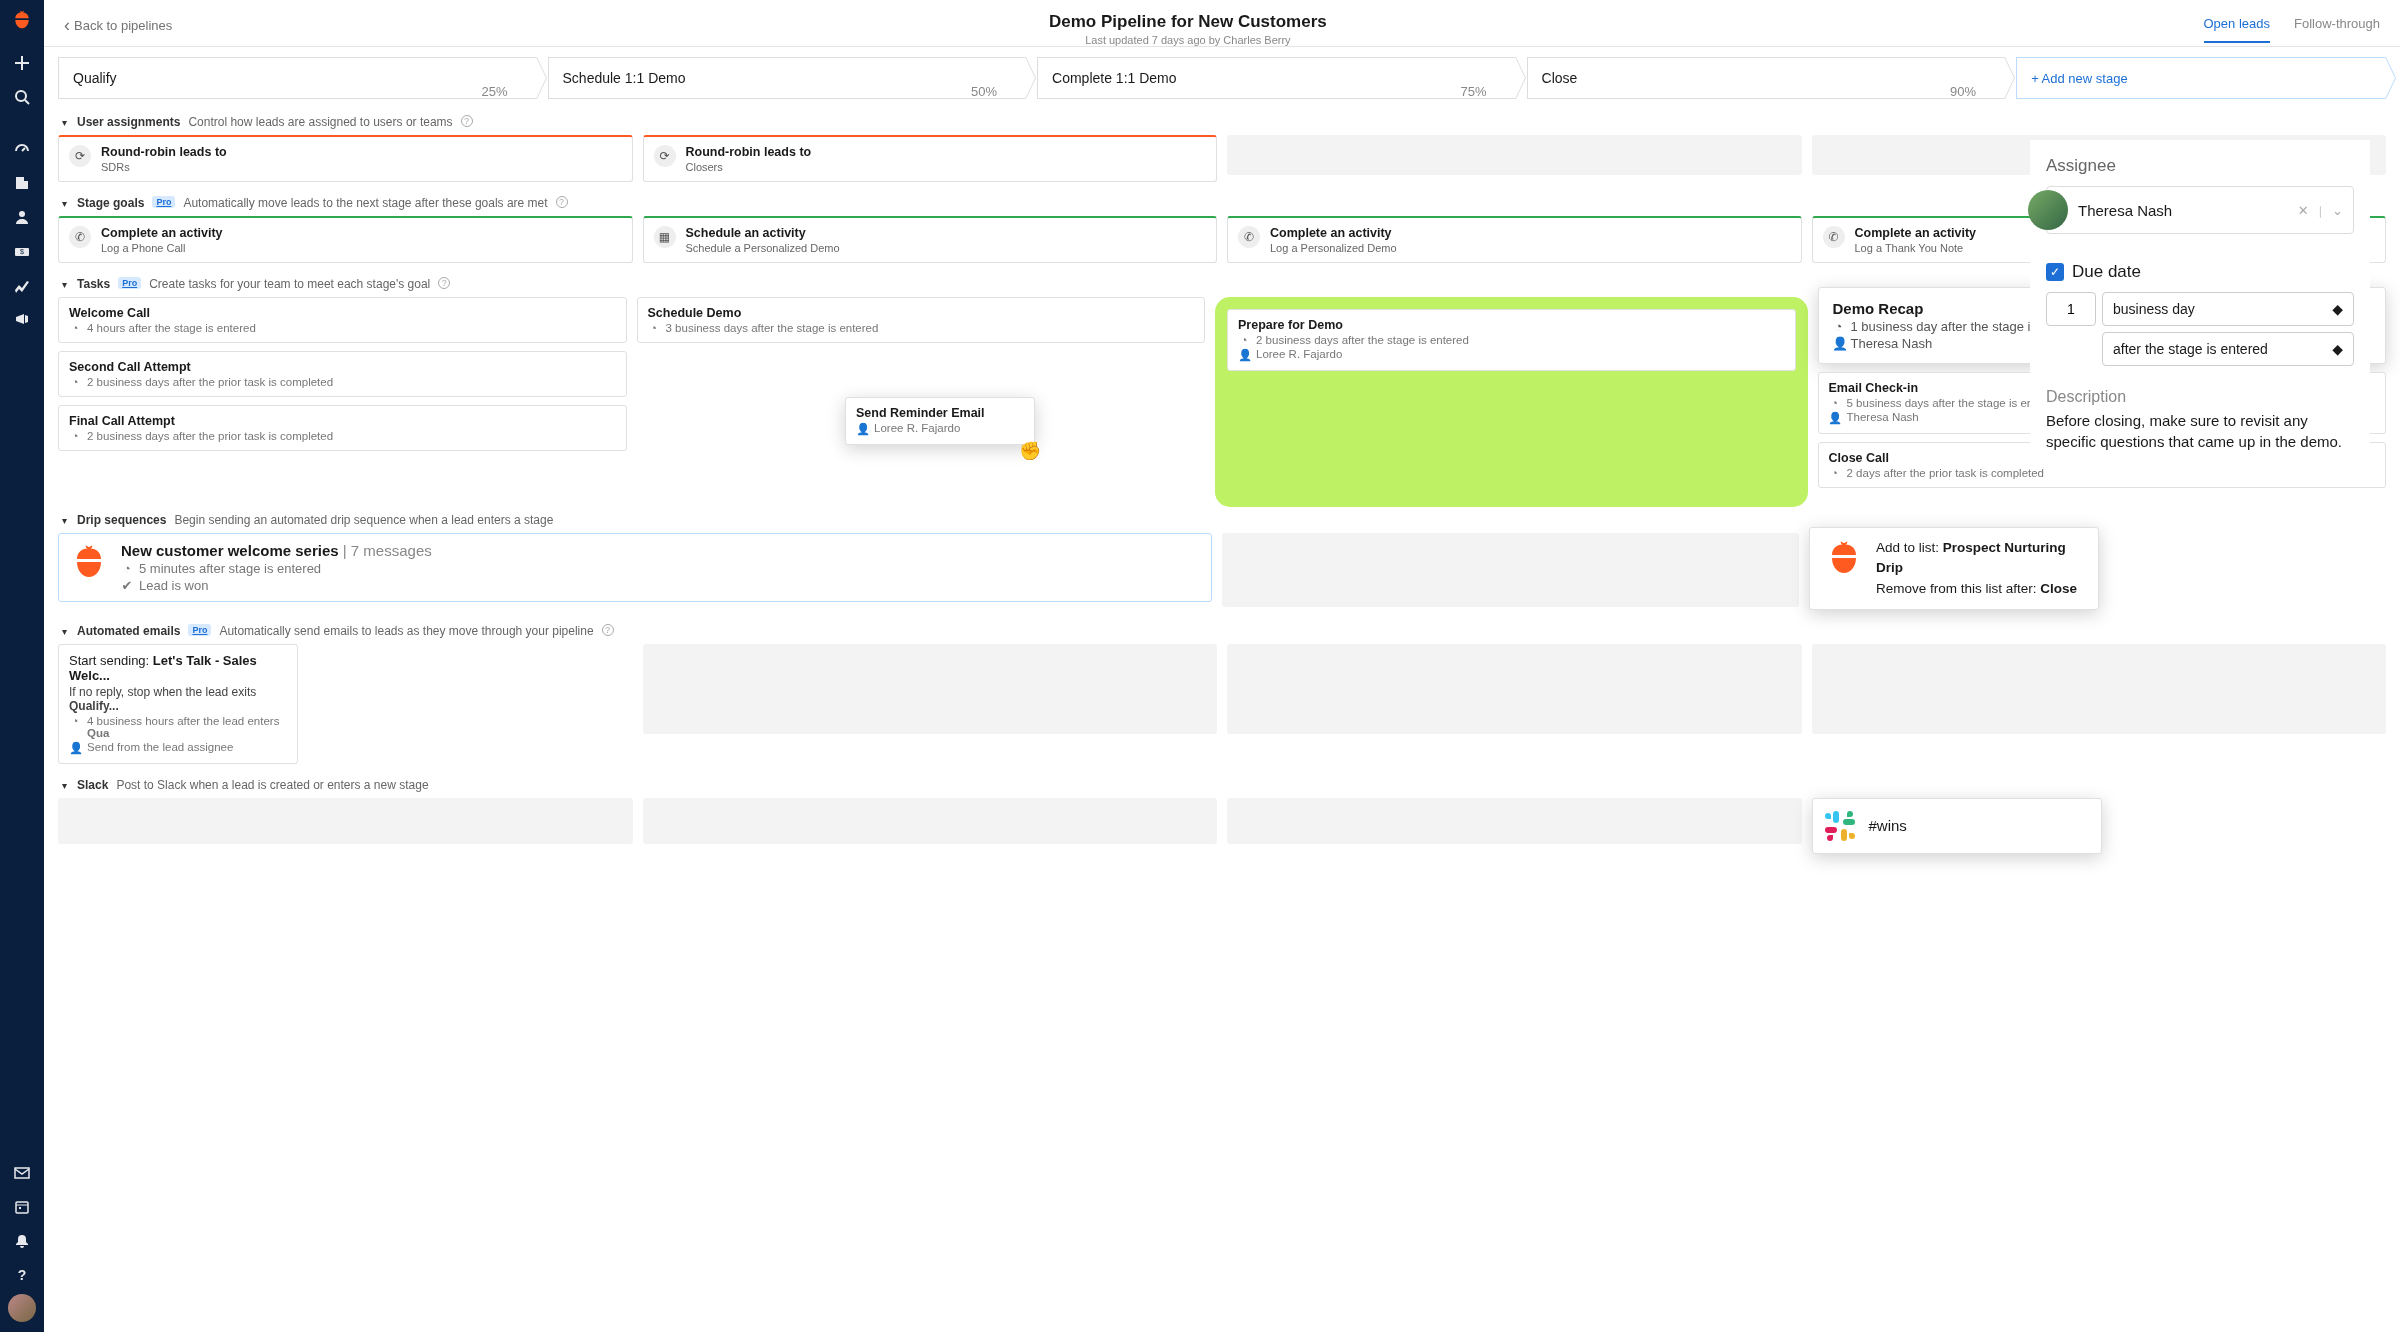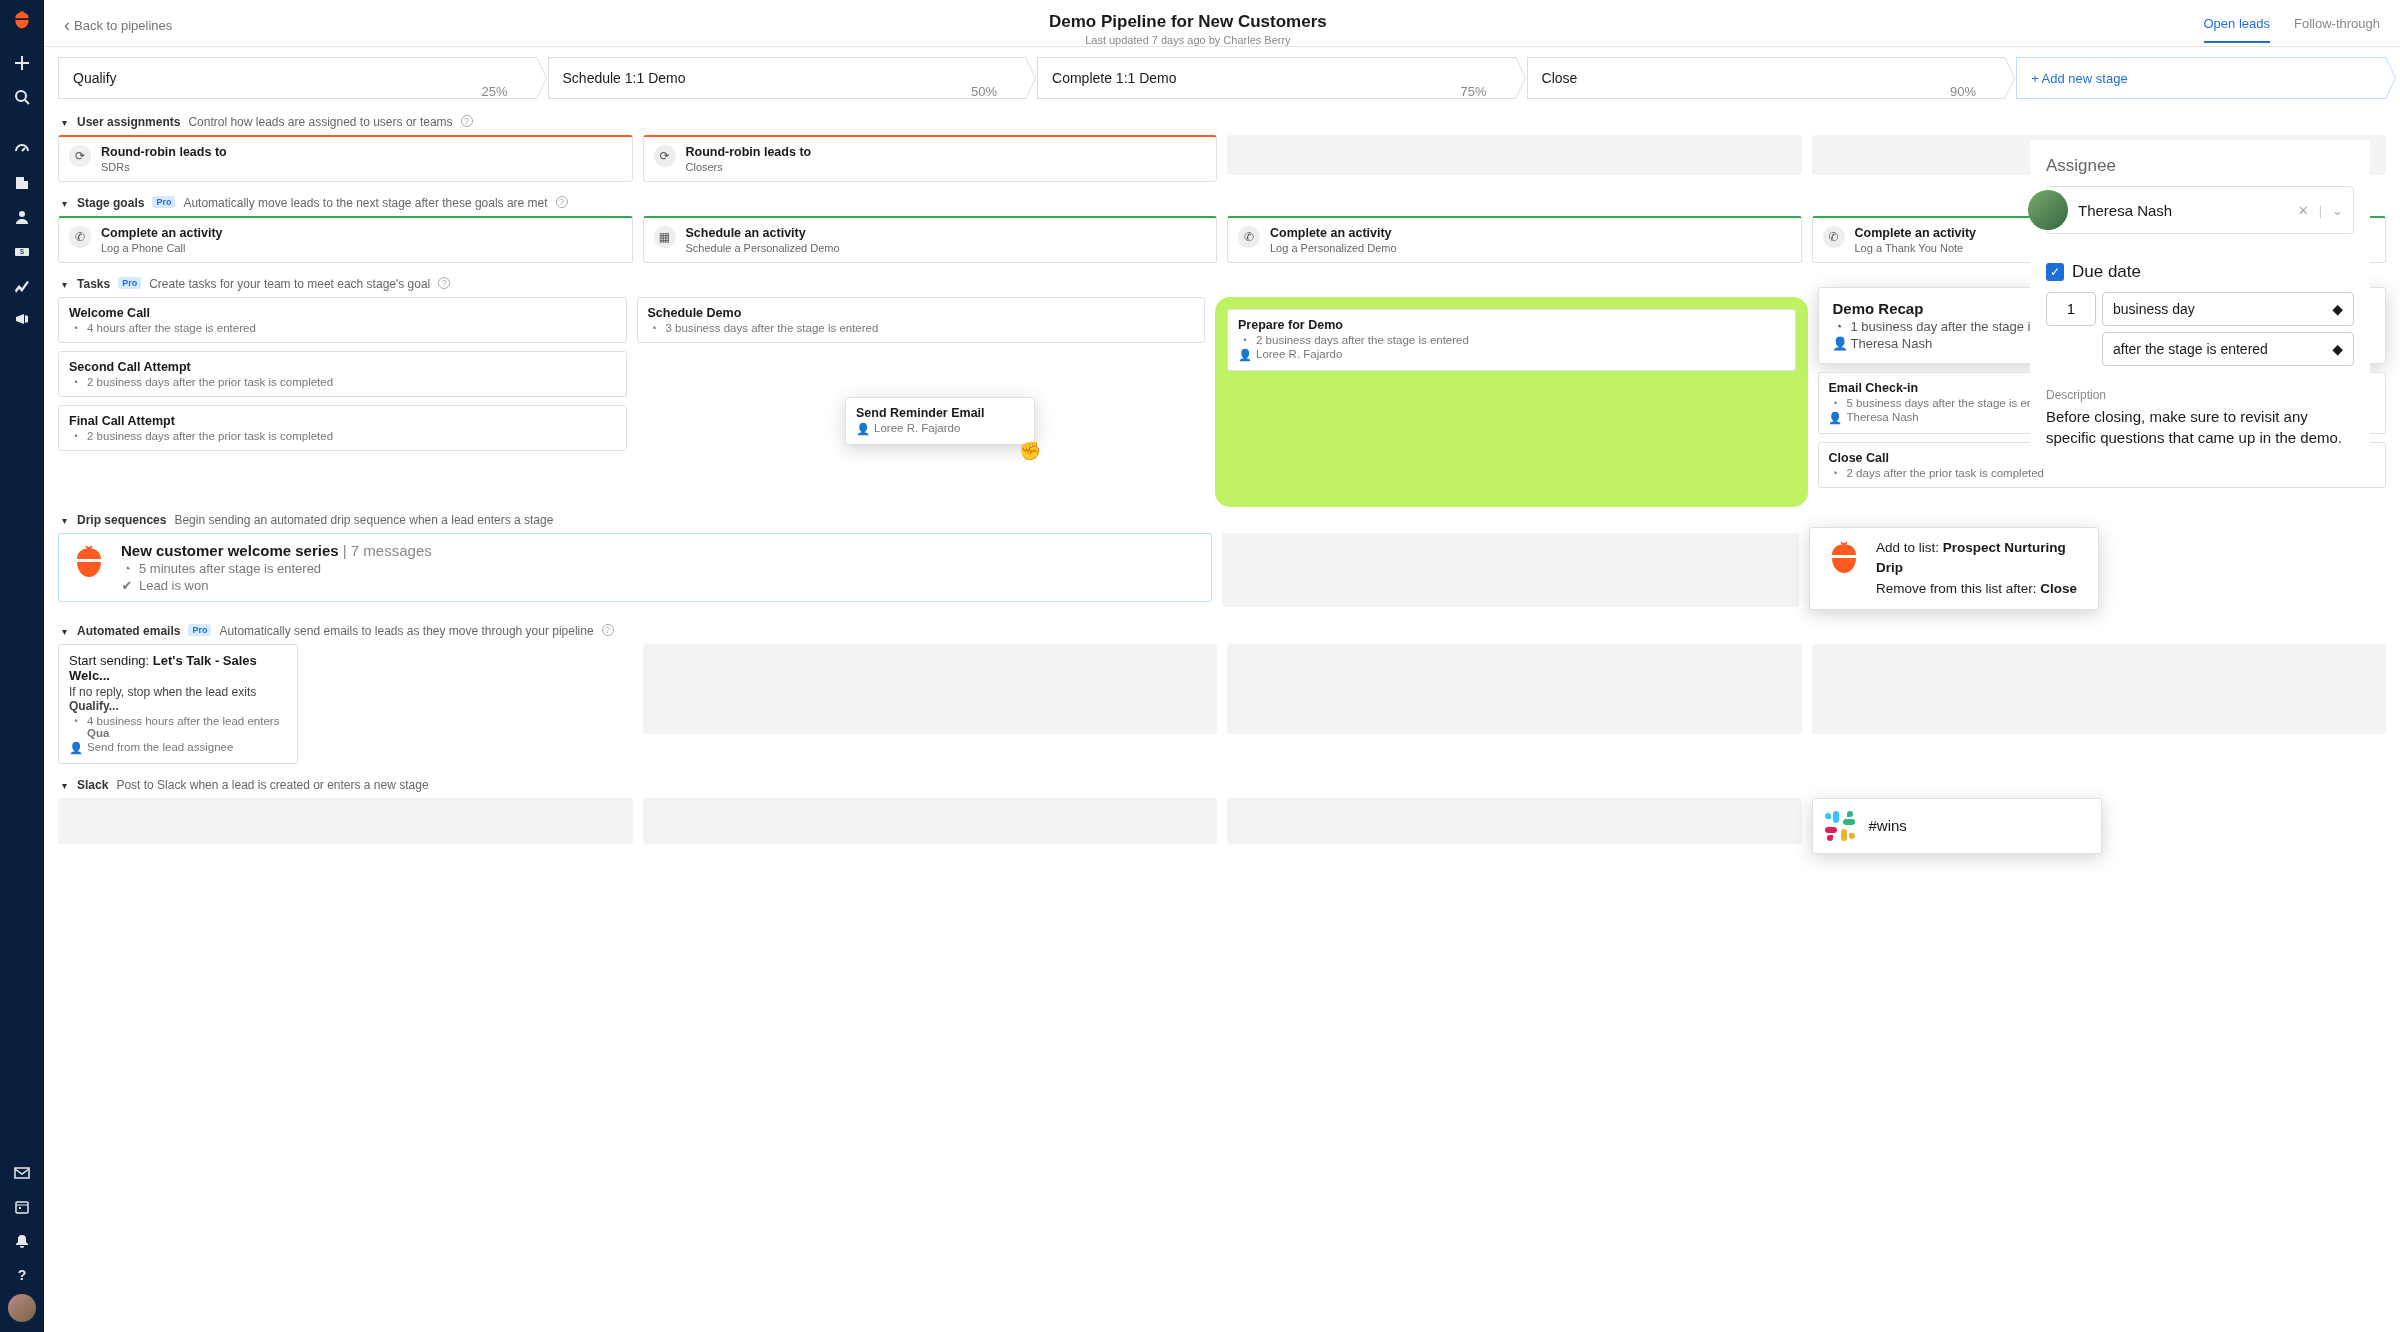--- a/index.html
+++ b/index.html
@@ -34,21 +34,21 @@
 .stage-h::after { content: ""; position: absolute; right: -10px; top: -1px; width: 0; height: 0; border-top: 21px solid transparent; border-bottom: 21px solid transparent; border-left: 10px solid #fff; z-index: 2; filter: drop-shadow(1px 0 0 #ddd); }
 .stage-h .name { font-weight: 500; font-size: 14px; }
 .stage-h .pct { margin-left: auto; color: #888; font-size: 13px; margin-top: 27px; }
 .stage-add { border: 1px solid #bcdcff; color: #1d6fd6; font-weight: 500; background: #fff; }
 .stage-add::after { border-left-color: #fff; filter: drop-shadow(1px 0 0 #bcdcff); }
 
 
 .section-h { display: flex; align-items: flex-start; gap: 8px; padding: 6px 18px; font-size: 12px; color: #666; }
 .section-h .label { font-weight: 700; color: #333; }
 .section-h .chev::before { content: "▾"; font-size: 10px; color: #333; margin-right: 2px; }
-.pro-badge { background: #d6e9ff; color: #1d6fd6; font-size: 9px; font-weight: 700; padding: 1px 4px; border-radius: 3px; }
+.pro-badge { background: #d6e9ff; color: #1d6fd6; font-size: 9px; font-weight: 700; padding: 1px 4px; border-radius: 3px; text-decoration: underline; }
 .help-i { width: 12px; height: 12px; border: 1px solid #aaa; border-radius: 50%; color: #aaa; font-size: 9px; display: inline-flex; align-items: center; justify-content: center; }
 
 
 .cols { display: flex; padding: 0 14px; gap: 10px; }
 .col { flex: 1; min-width: 0; }
 .card { background: #fff; border: 1px solid #e0e0e0; border-radius: 3px; padding: 8px 10px; margin-bottom: 8px; font-size: 12px; position: relative; }
 .card .title { font-weight: 700; font-size: 12.5px; margin-bottom: 2px; }
 .card .row { display: flex; align-items: flex-start; gap: 6px; color: #777; font-size: 11.5px; margin-top: 2px; }
 .card .row .ic { width: 12px; flex-shrink: 0; text-align: center; }
 .card.assign { border-top: 2px solid #ff5a1f; display: flex; gap: 10px; }
@@ -67,21 +67,21 @@
 .right-panel h3 { font-size: 17px; color: #666; font-weight: 500; margin-bottom: 10px; }
 .assignee-row { display: flex; align-items: center; gap: 10px; border: 1px solid #ddd; border-radius: 4px; padding: 3px 10px 3px 3px; }
 .assignee-row .av { width: 40px; height: 40px; border-radius: 50%; background: linear-gradient(135deg,#7a6,#364); margin-left: -22px; }
 .assignee-row .name { flex: 1; font-size: 15px; }
 .assignee-row .ctrls { color: #aaa; display: flex; gap: 10px; align-items: center; }
 .due-row { display: flex; align-items: center; gap: 8px; margin-top: 28px; }
 .chk { width: 18px; height: 18px; background: #1d6fd6; border-radius: 3px; color: #fff; display: flex; align-items: center; justify-content: center; font-size: 12px; }
 .due-inputs { display: flex; gap: 6px; margin-top: 10px; }
 .due-inputs .num { width: 50px; border: 1px solid #ccc; border-radius: 4px; text-align: center; padding: 8px; font-size: 14px; }
 .select { flex: 1; border: 1px solid #ccc; border-radius: 4px; padding: 8px 10px; font-size: 14px; display: flex; justify-content: space-between; align-items: center; }
-.desc-label { color: #888; font-size: 12px; margin-top: 22px; }
+.desc-label { color: #888; font-size: 16px; margin-top: 22px; }
 .desc-text { font-size: 15px; line-height: 1.4; margin-top: 4px; }
 
 .person-ic { color: #ff5a1f; }
 
 .slack-logo { width: 30px; height: 30px; position: relative; flex-shrink: 0; }
 .slack-logo span { position: absolute; border-radius: 3px; }
 
 .wrapper { position: relative; }
 
 svg { display: block; }

